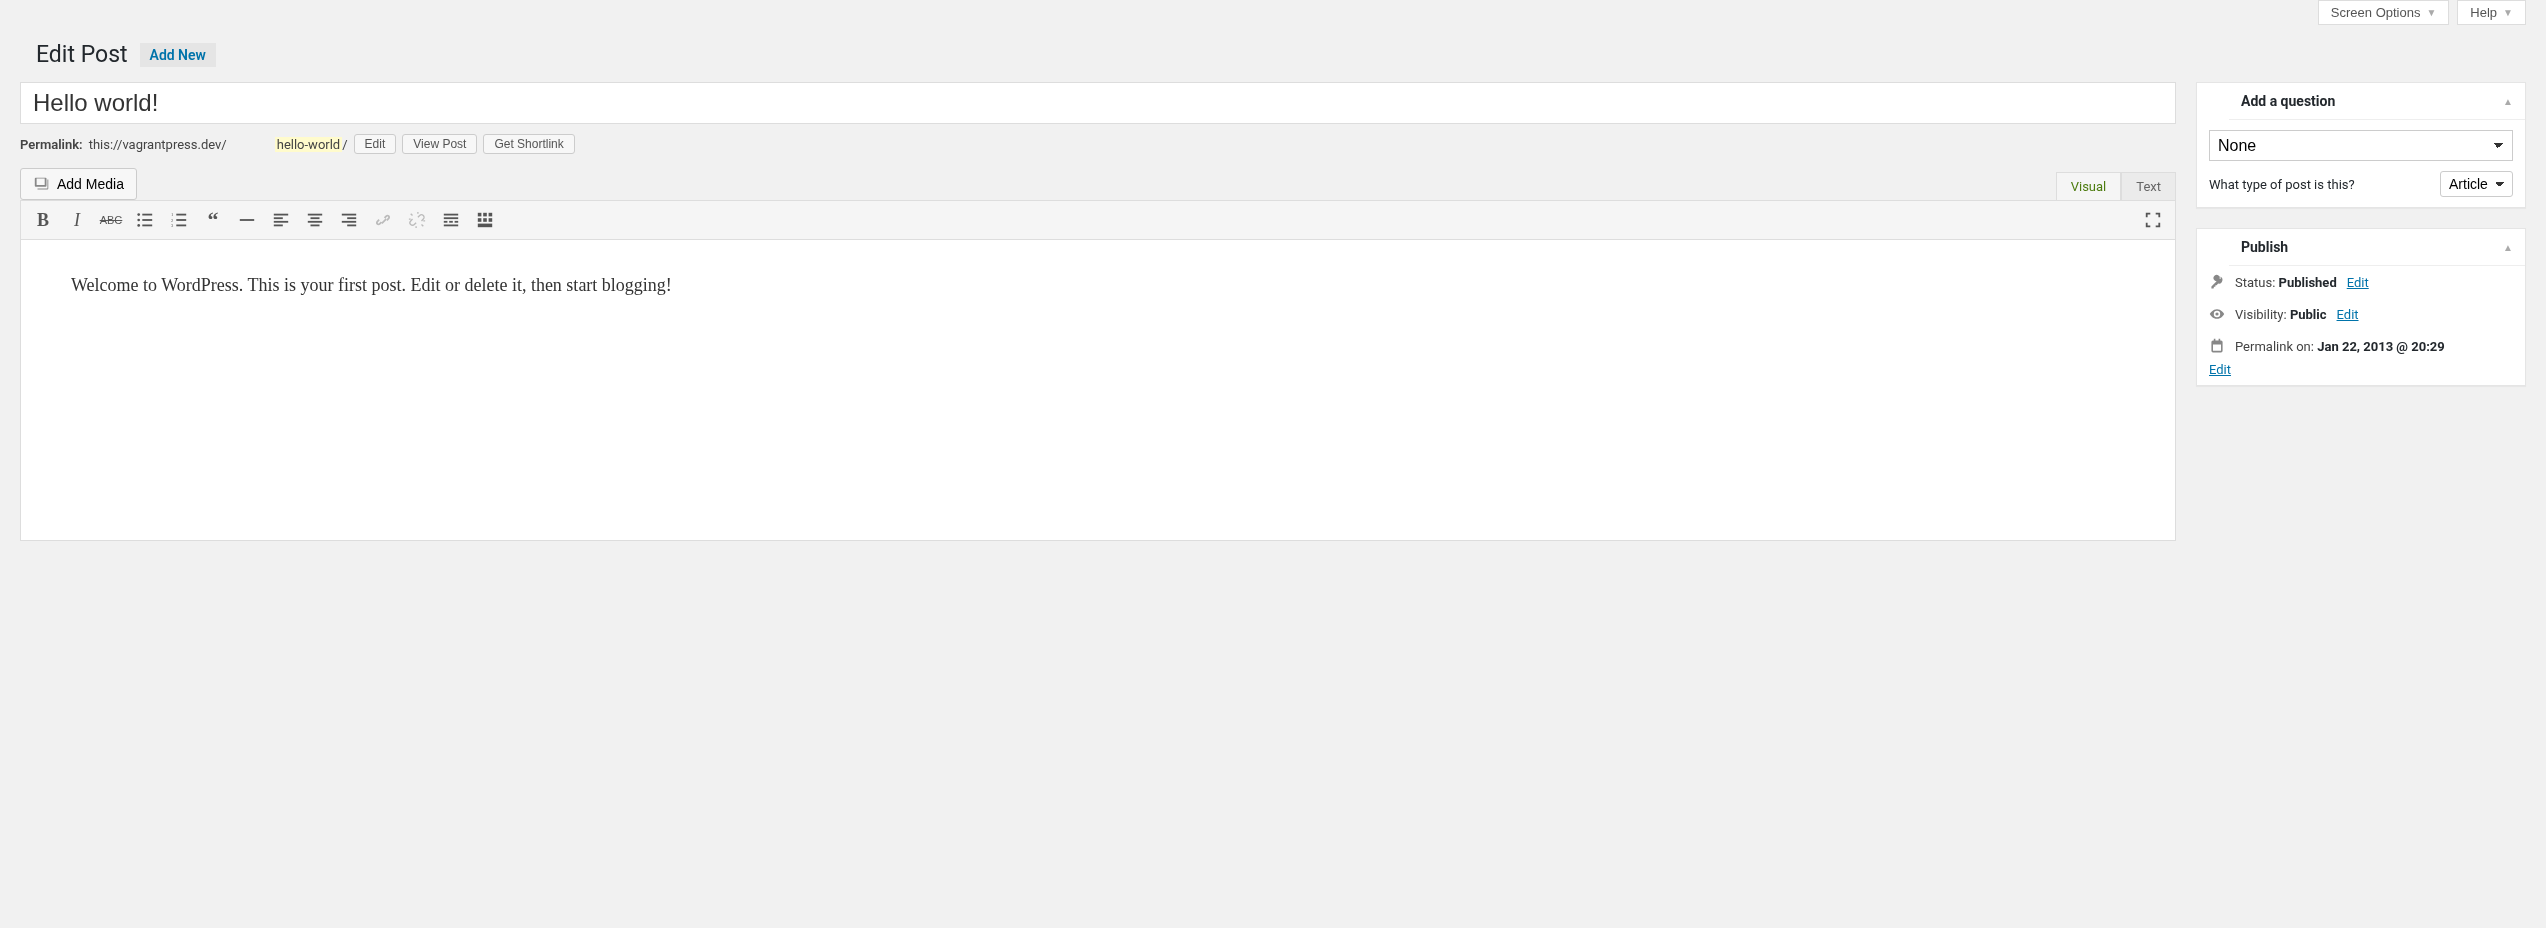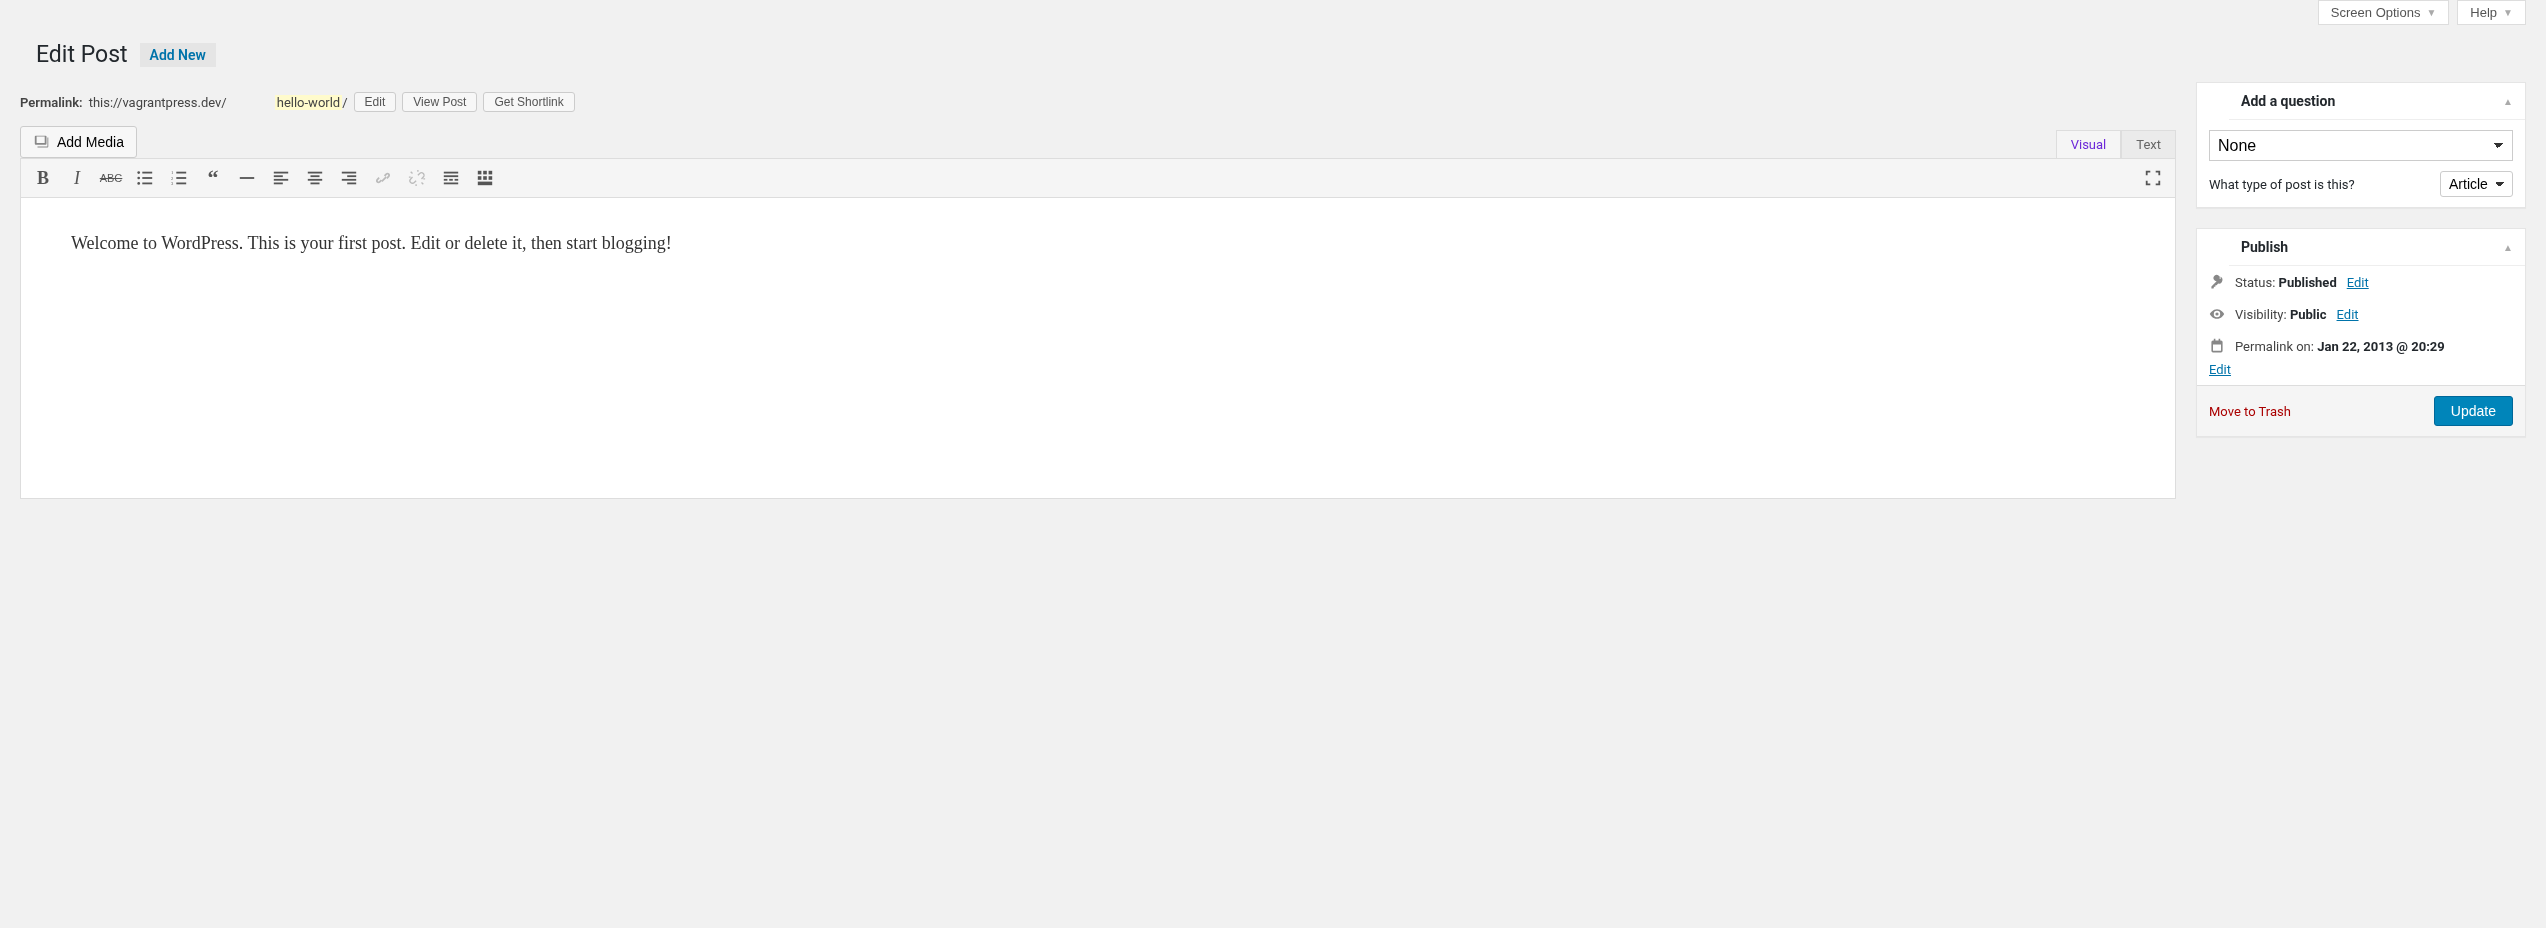--- a/index.html
+++ b/index.html
@@ -112,21 +112,21 @@
     border: 1px solid #ddd;
     padding: 6px 14px;
     font-size: 13px;
     background: #ebebeb;
     color: #666;
     cursor: pointer;
     border-bottom: none;
   }
   .editor-tab.active {
     background: #f5f5f5;
-    color: #6d28d9;
+    color: #4d7c0f;
   }
   .editor-wrap {
     border: 1px solid #ddd;
     background: #fff;
   }
   .toolbar {
     background: #f5f5f5;
     border-bottom: 1px solid #ddd;
     display: flex;
     align-items: center;
@@ -263,20 +263,21 @@
   </div>
 
   <div class="heading-row">
     <h1 class="page-title">Edit Post</h1>
     <a class="page-action">Add New</a>
   </div>
 
   <div class="columns">
     <div class="col-main">
 
+      <input type="text" class="title-input" value="Hello world!" style="">
 
       <div class="permalink-row">
         <strong>Permalink:</strong>
         <span>
           <span>this://vagrantpress.dev/</span><span class="slug-hl">hello-world</span><span>/</span>
         </span>
         <button class="small-btn">Edit</button>
         <button class="small-btn">View Post</button>
         <button class="small-btn">Get Shortlink</button>
       </div>
@@ -449,21 +450,17 @@
             </svg>
           <span>
             <span class="lbl">Permalink on:</span>
             <strong>Jan 22, 2013 @ 20:29</strong>
           </span>
         </div>
         <div class="misc-row" style="padding-top:0;">
           <a class="edit-link">Edit</a>
         </div>
 
-        <div class="major-actions">
-          <a class="trash-link">Move to Trash</a>
-          <button class="button-primary">Update</button>
-        </div>
       </div>
 
     </div>
   </div>
 </div>
 
 </body></html>

